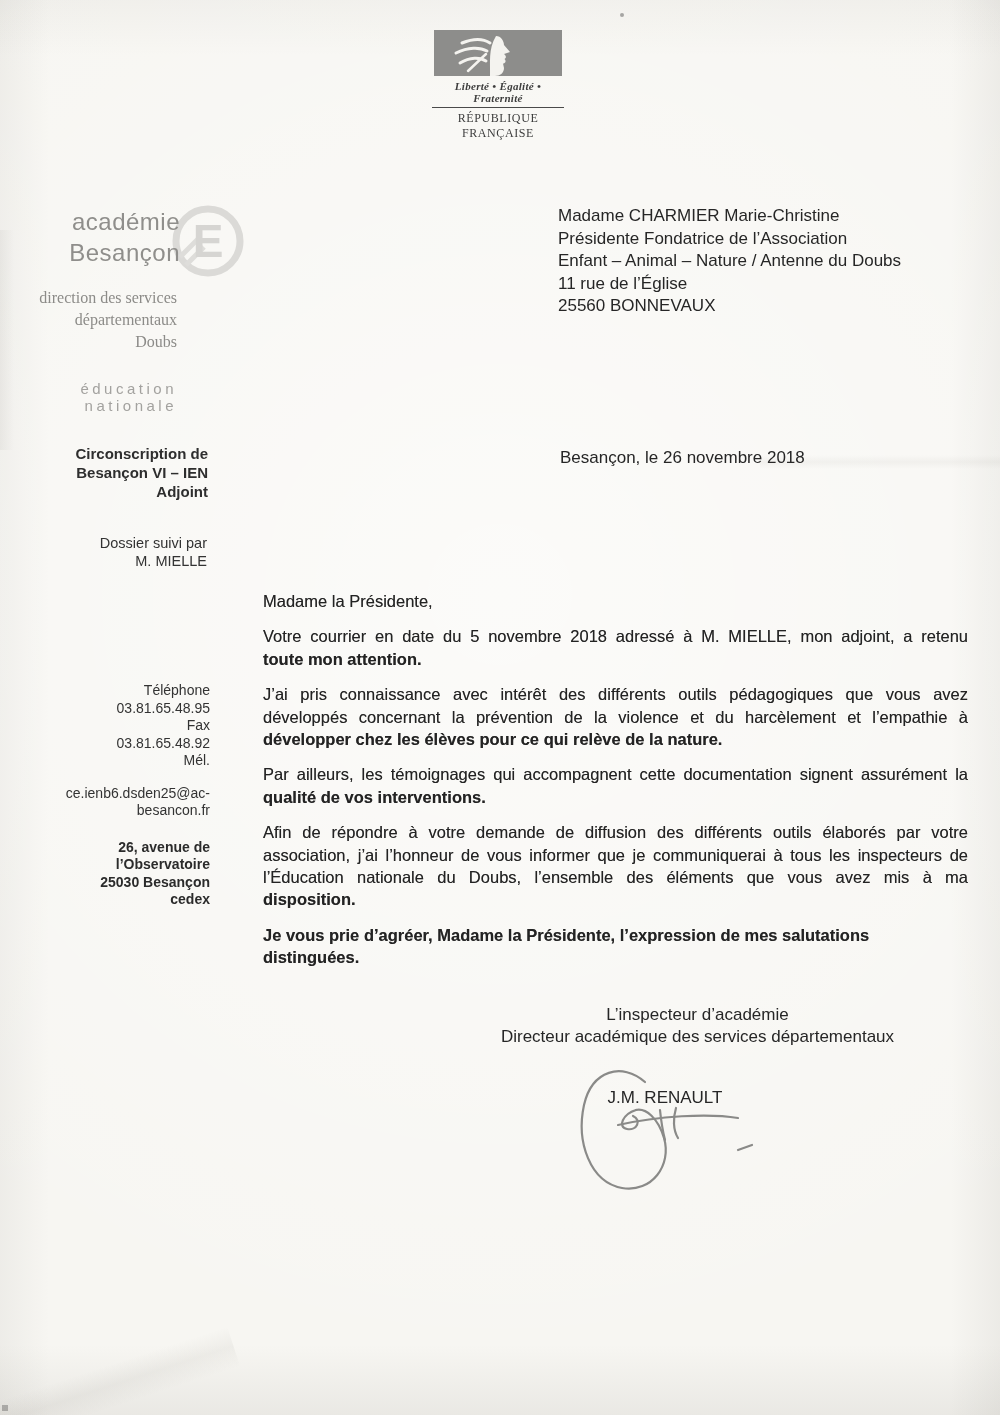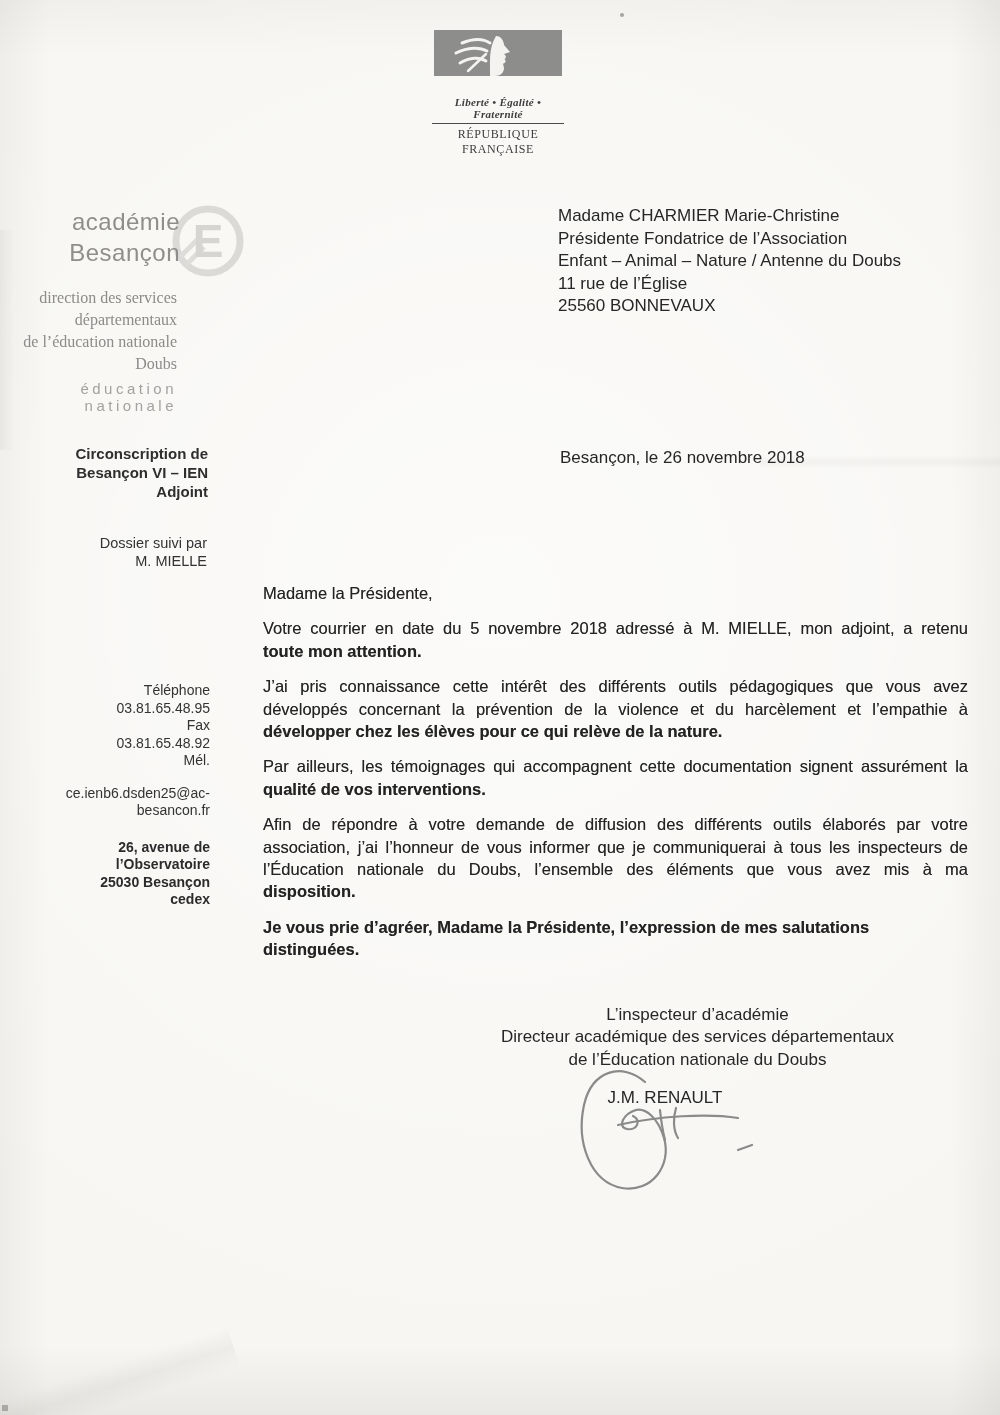--- a/index.html
+++ b/index.html
@@ -13,21 +13,21 @@
       radial-gradient(130% 90% at 50% 42%, rgba(255,255,255,0.55), rgba(255,255,255,0) 62%),
       linear-gradient(to right, rgba(60,55,45,0.05), rgba(0,0,0,0) 5%, rgba(0,0,0,0) 95%, rgba(60,55,45,0.06)),
       linear-gradient(to bottom, rgba(60,55,45,0.04), rgba(0,0,0,0) 4%, rgba(0,0,0,0) 95%, rgba(60,55,45,0.07)),
       #f7f6f2;
     overflow:hidden;
   }
   .abs{position:absolute;}
   
   .marianne{left:432px;top:30px;width:132px;text-align:center;}
   .marianne-box{width:128px;height:46px;margin:0 auto;display:block;}
-  .motto{margin-top:20px;font-family:"Liberation Serif",serif;font-style:italic;font-weight:700;
+  .motto{margin-top:4px;font-family:"Liberation Serif",serif;font-style:italic;font-weight:700;
          font-size:11px;color:#3d3d3d;letter-spacing:0.3px;border-bottom:1.5px solid #4a4a4a;padding-bottom:3px;}
   .republic{margin-top:3px;font-family:"Liberation Serif",serif;font-weight:400;
             font-size:12px;color:#3d3d3d;letter-spacing:0.6px;}
   
   .e-logo{left:170px;top:203px;width:76px;height:76px;}
   .e-logo .letter{position:absolute;left:0;top:6px;width:100%;text-align:center;
                   font-size:46px;font-weight:700;color:#d6d5d2;line-height:64px;}
   .acad-name{left:30px;top:206px;width:150px;text-align:right;
              font-size:24px;color:#8f8e8b;letter-spacing:0.5px;line-height:31px;font-weight:400;}
   .acad-dir{left:20px;top:287px;width:157px;text-align:right;
@@ -43,21 +43,21 @@
            font-size:14px;color:#333;line-height:17.5px;}
   .contact .gap{height:15px;}
   .contact .gap2{height:19px;}
   .contact .bold{font-weight:700;color:#2b2b2b;}
   
   .recipient{left:558px;top:205px;width:420px;font-size:17px;line-height:22.5px;color:#262626;}
   .dateline{left:560px;top:448px;font-size:17px;color:#262626;}
   
   .bodytext{left:263px;top:578px;width:705px;font-size:16.5px;line-height:22.4px;color:#232323;
             text-shadow:0 0 0.4px rgba(40,40,40,0.5);}
-  .bodytext .para{margin:4px 0 13px 0;}
+  .bodytext .para{margin:12px 0 13px 0;}
   .bline{text-align:justify;text-align-last:justify;}
   .bline.last{text-align:left;text-align-last:left;font-weight:bold;}
   
   .signblock{left:430px;top:1004px;width:535px;text-align:center;
              font-size:17px;line-height:22.4px;color:#262626;}
   .signname{left:430px;top:1088px;width:470px;text-align:center;font-size:17px;color:#262626;}
   .sig-svg{left:560px;top:1060px;width:200px;height:140px;}
   
   .crease-right{left:760px;top:455px;width:240px;height:14px;
     background:linear-gradient(to bottom, rgba(0,0,0,0) 0%, rgba(90,85,75,0.05) 50%, rgba(0,0,0,0) 100%);}
@@ -95,21 +95,20 @@
   </div>
 
   <div class="abs acad-name">
     <div>académie</div>
     <div>Besançon</div>
   </div>
 
   <div class="abs acad-dir">
     <div>direction des services</div>
     <div>départementaux</div>
-    <div>de l’éducation nationale</div>
     <div>Doubs</div>
   </div>
 
   <div class="abs acad-edu">
     <div>éducation</div>
     <div>nationale</div>
   </div>
 
   <div class="abs circ">
     <div>Circonscription de</div>
@@ -149,21 +148,21 @@
 
   <div class="abs bodytext">
     <div class="para">Madame la Présidente,</div>
 
     <div class="para">
       <div class="bline">Votre courrier en date du 5 novembre 2018 adressé à M. MIELLE, mon adjoint, a retenu</div>
       <div class="bline last">toute mon attention.</div>
     </div>
 
     <div class="para">
-      <div class="bline">J’ai pris connaissance cette intérêt des différents outils pédagogiques que vous avez</div>
+      <div class="bline">J’ai pris connaissance avec intérêt des différents outils pédagogiques que vous avez</div>
       <div class="bline">développés concernant la prévention de la violence et du harcèlement et l’empathie à</div>
       <div class="bline last">développer chez les élèves pour ce qui relève de la nature.</div>
     </div>
 
     <div class="para">
       <div class="bline">Par ailleurs, les témoignages qui accompagnent cette documentation signent assurément la</div>
       <div class="bline last">qualité de vos interventions.</div>
     </div>
 
     <div class="para">
@@ -174,21 +173,20 @@
     </div>
 
     <div class="para">
       <div class="bline last">Je vous prie d’agréer, Madame la Présidente, l’expression de mes salutations distinguées.</div>
     </div>
   </div>
 
   <div class="abs signblock">
     <div>L’inspecteur d’académie</div>
     <div>Directeur académique des services départementaux</div>
-    <div>de l’Éducation nationale du Doubs</div>
   </div>
   <div class="abs signname">J.M. RENAULT</div>
 
   <svg class="abs sig-svg" viewBox="0 0 200 140" xmlns="http://www.w3.org/2000/svg">
     <g fill="none" stroke="#8a8a88" stroke-width="2.2" stroke-linecap="round">
       <path d="M 85 22 C 62 2 32 10 24 45 C 16 82 30 122 62 128 C 92 133 112 105 104 78 C 98 58 86 48 76 50"></path>
       <path d="M 76 50 C 63 54 57 67 67 69 C 77 71 82 60 73 56"></path>
       <path d="M 58 65 C 98 56 148 53 178 58"></path>
       <path d="M 100 50 C 101 60 103 72 105 80"></path>
       <path d="M 116 48 C 113 58 113 70 118 78"></path>

